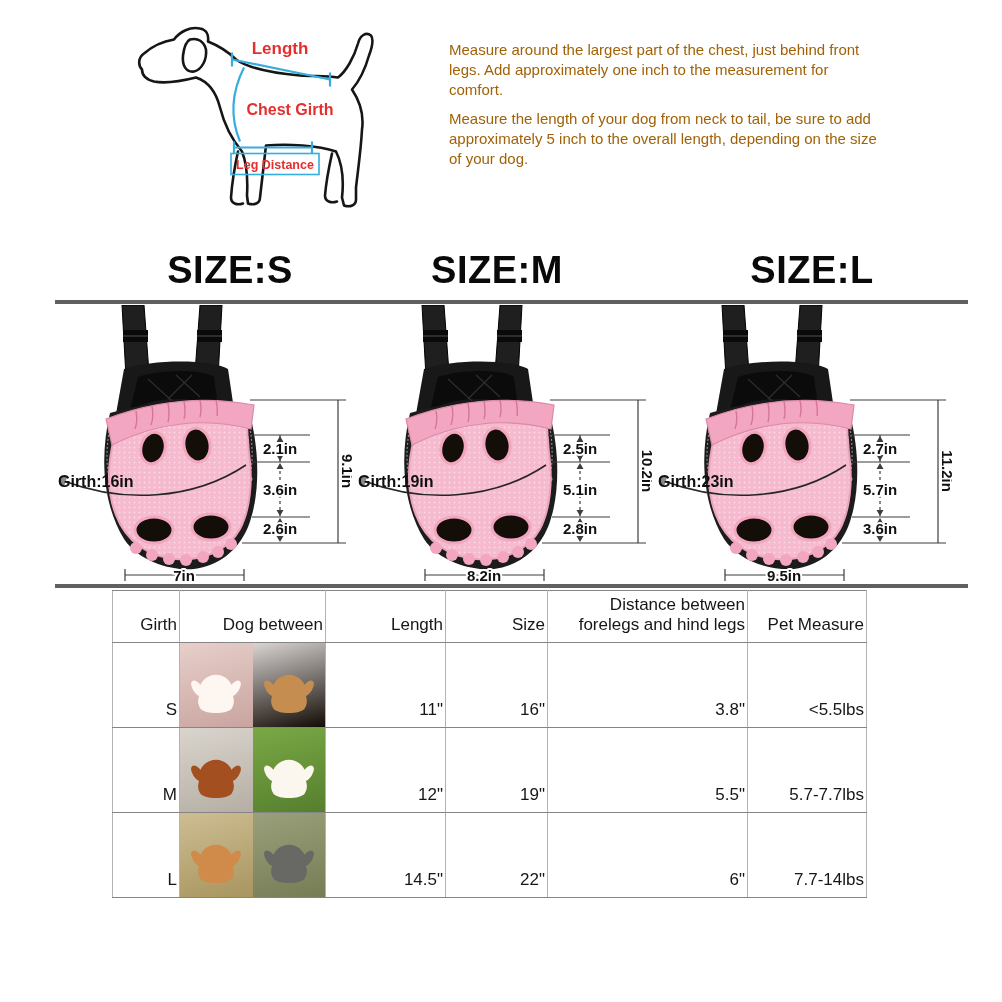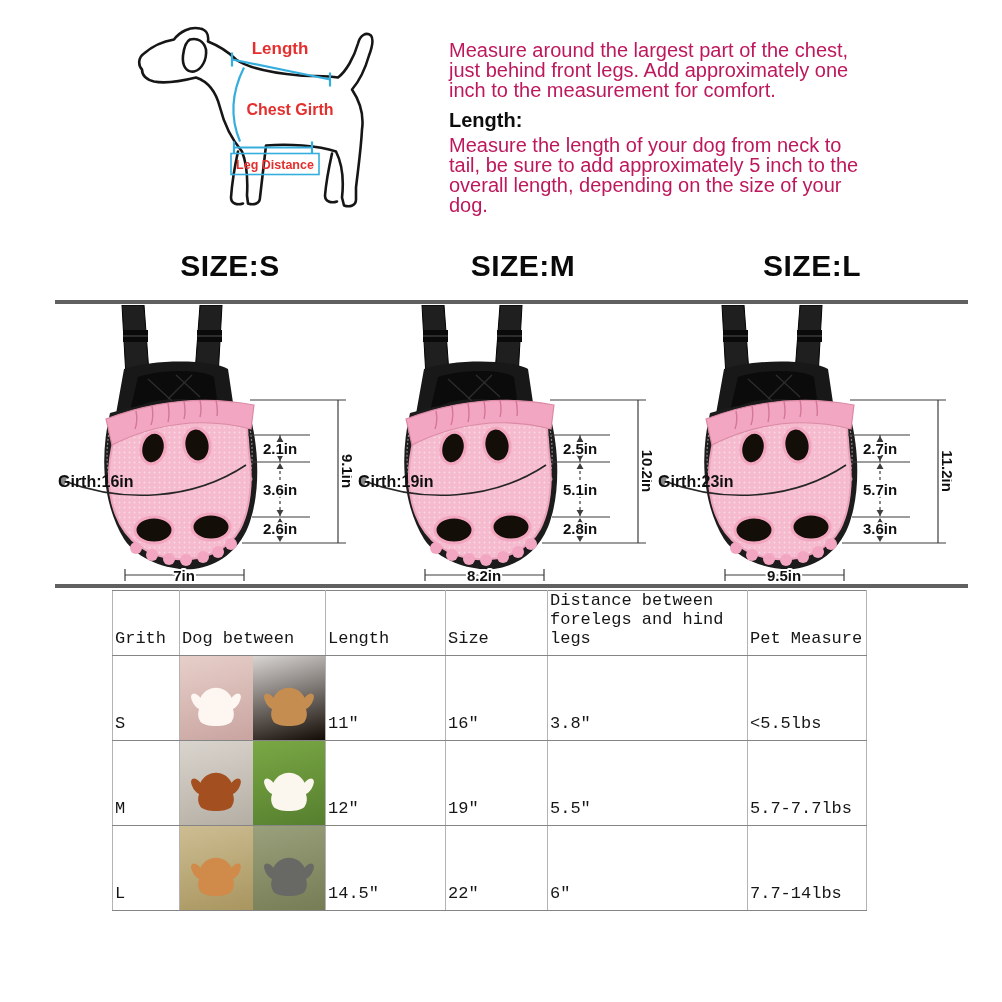--- a/index.html
+++ b/index.html
@@ -1,40 +1,40 @@
 <!DOCTYPE html>
 <html><head>
 <meta charset="utf-8">
 <style>
   html,body{margin:0;padding:0;background:#fff;}
   .page{position:relative;width:968px;height:1002px;background:#fff;overflow:hidden;
         font-family:"Liberation Sans",sans-serif;color:#111;}
   
   .instructions{position:absolute;left:449px;top:40px;width:428px;}
   .instructions h3{font-size:20px;font-weight:bold;margin:0 0 3px 0;color:#0d0d0d;}
-  .instructions p{font-size:20px;line-height:20px;margin:0 0 9px 0;color:#be185d;}
+  .instructions p{font-size:15px;line-height:20px;margin:0 0 9px 0;color:#a16207;}
   
   .dog-diagram{position:absolute;left:128px;top:18px;width:310px;height:208px;}
   
   .size-heading{position:absolute;top:249px;transform:translateX(-50%);
-        font-size:30px;font-weight:bold;letter-spacing:.5px;color:#0a0a0a;white-space:nowrap;}
+        font-size:38px;font-weight:bold;letter-spacing:.5px;color:#0a0a0a;white-space:nowrap;}
   
   .divider{position:absolute;left:55px;width:935px;height:4px;background:#606060;}
   
   .carrier{position:absolute;top:305px;width:300px;height:282px;}
   .dim-label{font-family:"Liberation Sans",sans-serif;font-size:15px;font-weight:bold;fill:#101010;}
   .halo{paint-order:stroke;stroke:#ffffff;stroke-width:4px;stroke-linejoin:round;}
   .girth-label{font-family:"Liberation Sans",sans-serif;font-size:16px;font-weight:bold;fill:#101010;}
   .red-label{font-family:"Liberation Sans",sans-serif;font-weight:bold;fill:#e42f2f;}
   
   .size-table{position:absolute;left:112px;top:590px;border-collapse:collapse;table-layout:fixed;
         font-size:17px;color:#161616;}
   .size-table th,.size-table td{border:1px solid #b3b3b3;border-top:1px solid #858585;
-        border-bottom:1px solid #858585;text-align:left;vertical-align:bottom;
-        padding:0 2px 7px 2px;font-weight:normal;overflow:hidden;font-family:Liberation Mono, monospace;}
+        border-bottom:1px solid #858585;text-align:right;vertical-align:bottom;
+        padding:0 2px 7px 2px;font-weight:normal;overflow:hidden;}
   .size-table thead tr{height:52px;}
   .size-table tbody tr{height:84px;}
   .size-table td.photos{padding:0;vertical-align:middle;}
   .photo-pair{display:flex;width:100%;height:84px;}
   .photo{flex:1 1 50%;position:relative;overflow:hidden;}
   .photo svg{position:absolute;left:50%;bottom:-2px;transform:translateX(-50%);width:78%;height:86%;}
 </style>
 </head>
 <body>
 
@@ -114,26 +114,25 @@
       <path d="M106,128 H184 M106,122 V134 M184,122 V134"></path>
       <rect x="103" y="134" width="88" height="21" stroke-width="1.6"></rect>
     </g>
     <text class="red-label" x="152" y="34" font-size="17" text-anchor="middle">Length</text>
     <text class="red-label" x="162" y="95" font-size="16" text-anchor="middle">Chest Girth</text>
     <text class="red-label" x="147" y="149" font-size="12.5" text-anchor="middle">Leg Distance</text>
   </svg>
 
   <div class="instructions">
     <p>Measure around the largest part of the chest, just behind front legs. Add approximately one inch to the measurement for comfort.</p>
-    <h3>Length:</h3>
     <p>Measure the length of your dog from neck to tail, be sure to add approximately 5 inch to the overall length, depending on the size of your dog.</p>
   </div>
 
   <div class="size-heading" style="left:230px">SIZE:S</div>
-  <div class="size-heading" style="left:523px">SIZE:M</div>
+  <div class="size-heading" style="left:497px">SIZE:M</div>
   <div class="size-heading" style="left:812px">SIZE:L</div>
 
   <div class="divider" style="top:300px"></div>
   <div class="divider" style="top:584px"></div>
 
   <svg class="carrier" style="left:52px" viewBox="0 0 300 282">
     <use href="#bag" xlink:href="#bag"></use>
       <use href="#dims" xlink:href="#dims"></use>
     <text class="girth-label" x="6" y="182">Girth:16in</text>
     <text class="dim-label halo" x="228" y="149" text-anchor="middle">2.1in</text>
@@ -167,21 +166,21 @@
     <colgroup>
       <col style="width:67px">
         <col style="width:146px">
         <col style="width:120px">
       <col style="width:102px">
         <col style="width:200px">
         <col style="width:119px">
     </colgroup>
     <thead>
       <tr>
-        <th>Grith</th>
+        <th>Girth</th>
         <th>Dog between</th>
         <th>Length</th>
         <th>Size</th>
         <th>Distance between forelegs and hind legs</th>
         <th>Pet Measure</th>
       </tr>
     </thead>
     <tbody>
       <tr>
         <td>S</td>

